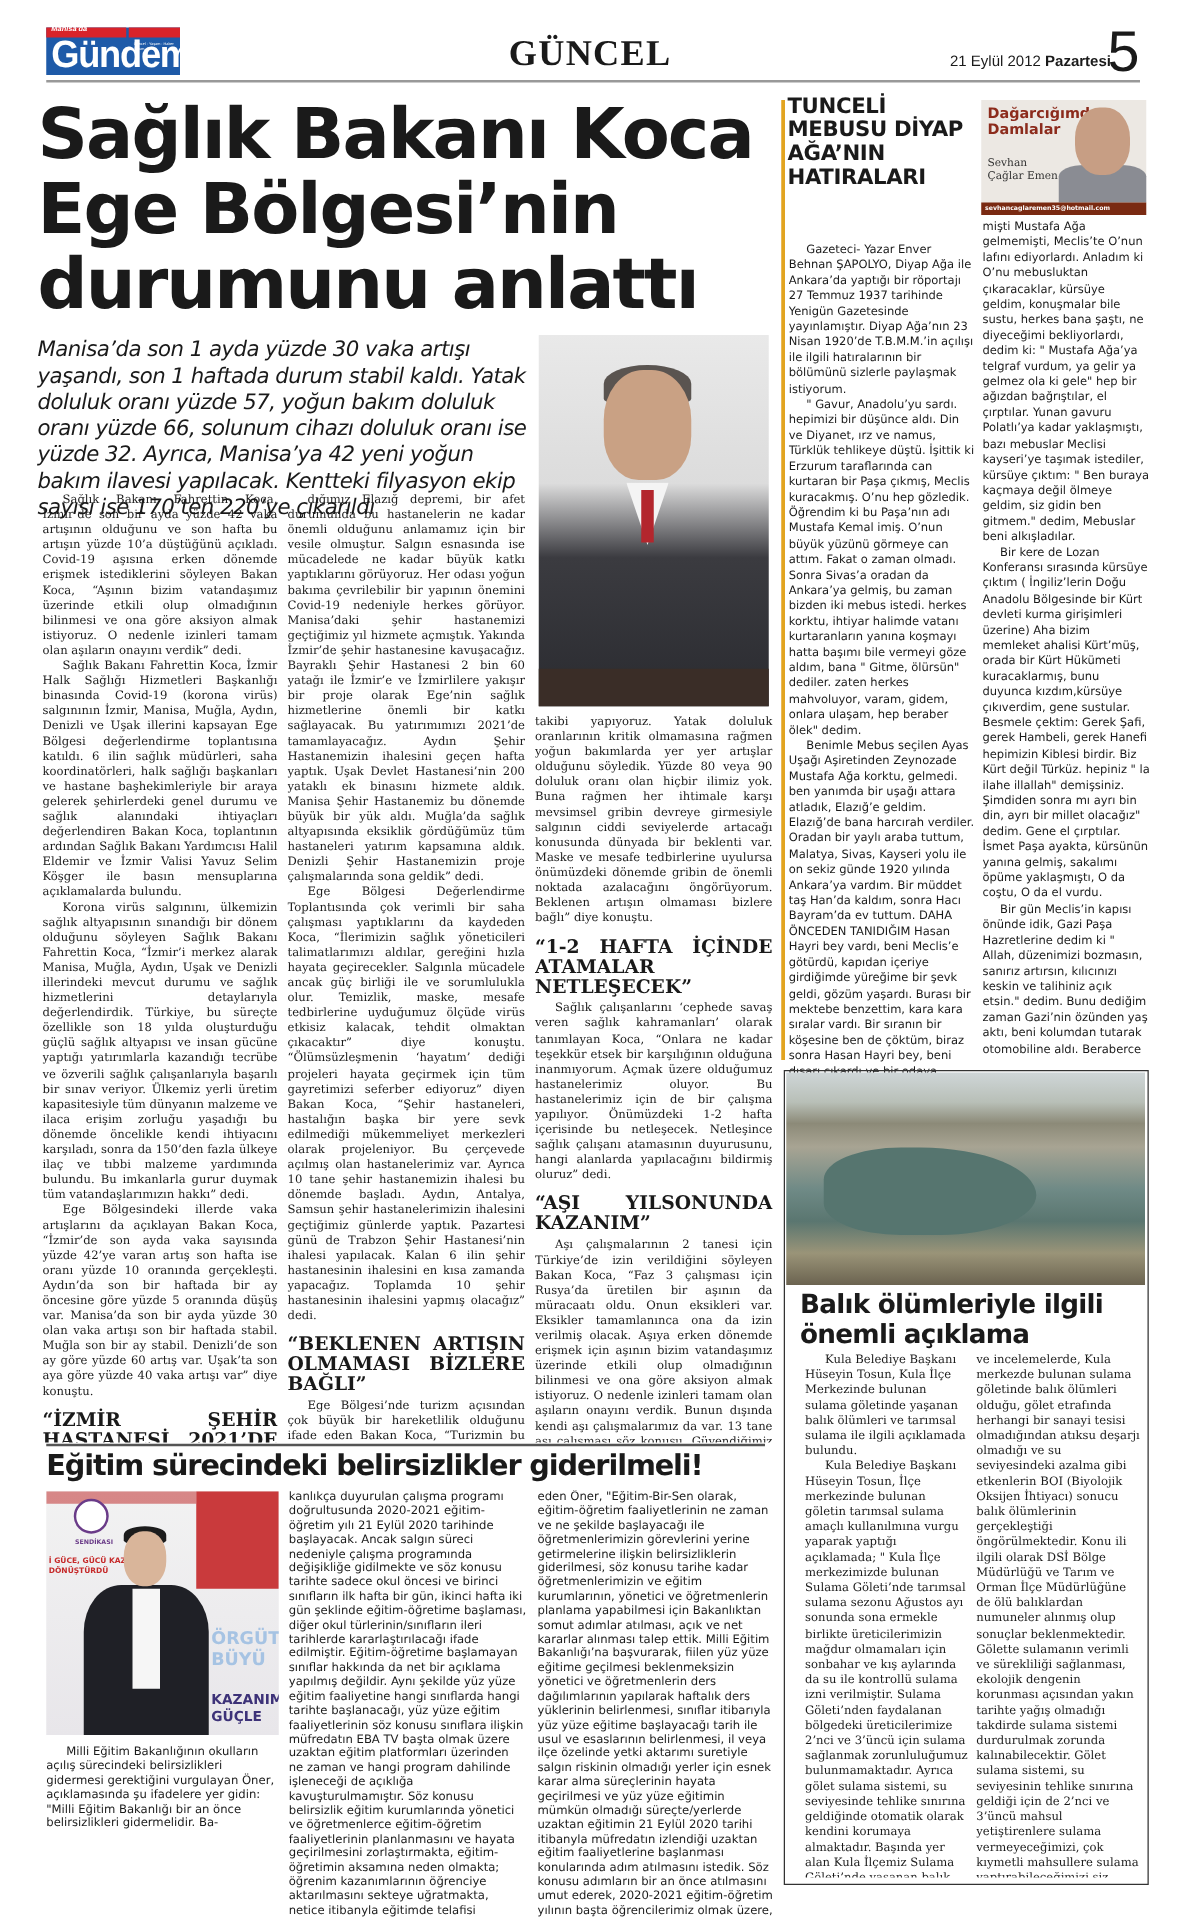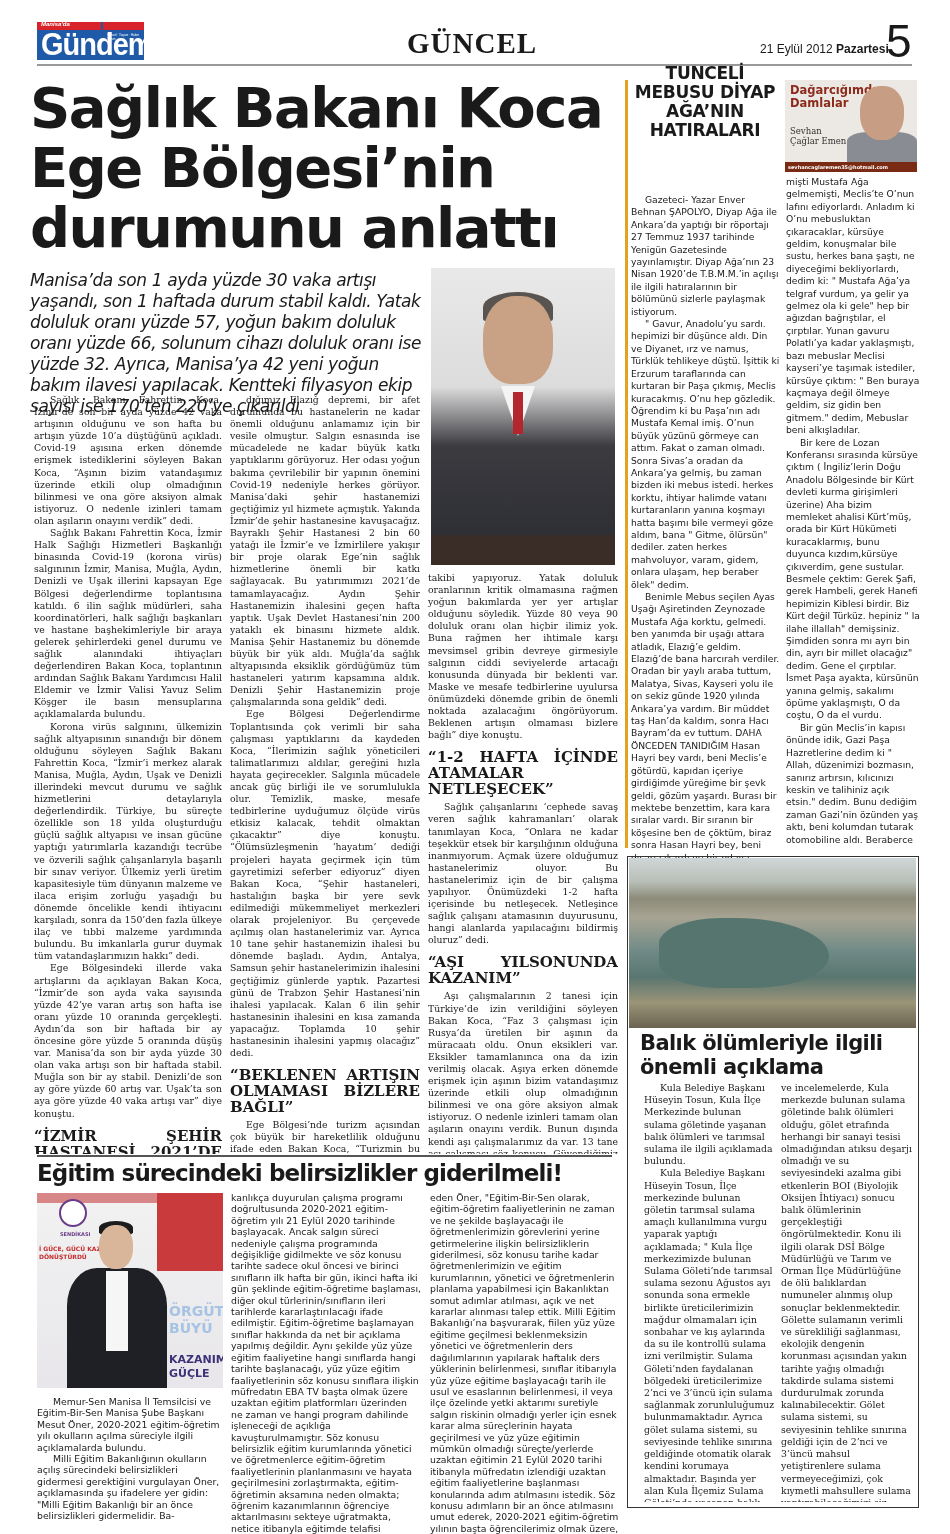--- a/index.html
+++ b/index.html
@@ -29,21 +29,21 @@
 
   .photo-koca { left: 431px; top: 268px; width: 184px; height: 297px; background: linear-gradient(180deg,#e9e9e9 0%,#dcdcdc 40%,#3b3b40 60%,#2a2b30 100%); }
   .photo-koca .head { position:absolute; left:52px; top:28px; width:70px; height:88px; border-radius: 45% 45% 40% 40%; background:#c9a184; }
   .photo-koca .hair { position:absolute; left:52px; top:24px; width:70px; height:30px; border-radius:50% 50% 10% 10%; background:#5a5450; }
   .photo-koca .shirt { position:absolute; left:70px; top:118px; width:34px; height:50px; background:#f4f4f4; clip-path: polygon(0 0,100% 0,50% 100%); }
   .photo-koca .tie { position:absolute; left:82px; top:124px; width:10px; height:42px; background:#b3262d; }
   .photo-koca .desk { position:absolute; left:0; bottom:0; width:100%; height:30px; background:#3a2d27; }
 
   
   .vbar { left: 625px; top: 80px; width: 3px; height: 768px; background: #e2a420; }
-  .essay-title { left: 630px; top: 64px; width: 150px; text-align: center; font: bold 17px "DejaVu Sans", sans-serif; line-height: 19px; letter-spacing: -0.3px; }
+  .essay-title { left: 630px; top: 76px; width: 150px; font: bold 17px "DejaVu Sans", sans-serif; line-height: 19px; letter-spacing: -0.3px; }
   .col-box { left: 785px; top: 80px; width: 132px; height: 92px; background: #ece8e3; }
   .col-box .t { position:absolute; left:5px; top:4px; font: bold 11.5px "DejaVu Sans", sans-serif; color:#8c2b1c; line-height:13px; }
   .col-box .a { position:absolute; left:5px; top:46px; font: 8.5px "DejaVu Serif", serif; line-height:10px; color:#333; }
   .col-box .face { position:absolute; left:75px; top:6px; width:44px; height:54px; border-radius: 45%; background:#c79e84; }
   .col-box .suit { position:absolute; left:62px; top:52px; width:70px; height:30px; background:#8a8c93; border-radius:30% 30% 0 0; }
   .col-box .mail { position:absolute; left:0; bottom:0; width:100%; height:10px; background:#7a2a12; font: bold 5px "DejaVu Sans", sans-serif; color:#fff; line-height:10px; padding-left:3px; }
   .essay-col { font: 9.2px "DejaVu Sans", sans-serif; line-height: 12.4px; text-align: left; }
   .essay-col p { text-indent: 14px; }
 
   
@@ -170,21 +170,20 @@
   <div class="txt1">SENDİKASI</div>
   <div class="txt2" style="width:110px">İ GÜCE, GÜCÜ KAZANIMA DÖNÜŞTÜRDÜ</div>
   <div class="blue" style="width:54px">ÖRGÜTLÜ BÜYÜ</div>
   <div class="blue2" style="width:54px">KAZANIM GÜÇLE</div>
   <div class="body"></div>
   <div class="shirtw"></div>
   <div class="hair"></div>
   <div class="face"></div>
 </div>
 <div class="abs edu-col" style="left:37px; top:1396px; width:186px; height:138px; overflow:hidden;">
-  <p>Memur-Sen Manisa İl Temsilcisi ve Eğitim-Bir-Sen Manisa Şube Başkanı Mesut Öner, 2020-2021 eğitim-öğretim yılı okulların açılma süreciyle ilgili açıklamalarda bulundu.</p>
   <p>Milli Eğitim Bakanlığının okulların açılış sürecindeki belirsizlikleri gidermesi gerektiğini vurgulayan Öner, açıklamasında şu ifadelere yer gidin: "Milli Eğitim Bakanlığı bir an önce belirsizlikleri gidermelidir. Ba-</p>
 </div>
 <div class="abs edu-col" style="left:231px; top:1192px; width:190px; height:342px; overflow:hidden;">
   <p style="text-indent:0">kanlıkça duyurulan çalışma programı doğrultusunda 2020-2021 eğitim-öğretim yılı 21 Eylül 2020 tarihinde başlayacak. Ancak salgın süreci nedeniyle çalışma programında değişikliğe gidilmekte ve söz konusu tarihte sadece okul öncesi ve birinci sınıfların ilk hafta bir gün, ikinci hafta iki gün şeklinde eğitim-öğretime başlaması, diğer okul türlerinin/sınıfların ileri tarihlerde kararlaştırılacağı ifade edilmiştir. Eğitim-öğretime başlamayan sınıflar hakkında da net bir açıklama yapılmış değildir. Aynı şekilde yüz yüze eğitim faaliyetine hangi sınıflarda hangi tarihte başlanacağı, yüz yüze eğitim faaliyetlerinin söz konusu sınıflara ilişkin müfredatın EBA TV başta olmak üzere uzaktan eğitim platformları üzerinden ne zaman ve hangi program dahilinde işleneceği de açıklığa kavuşturulmamıştır. Söz konusu belirsizlik eğitim kurumlarında yönetici ve öğretmenlerce eğitim-öğretim faaliyetlerinin planlanmasını ve hayata geçirilmesini zorlaştırmakta, eğitim-öğretimin aksamına neden olmakta; öğrenim kazanımlarının öğrenciye aktarılmasını sekteye uğratmakta, netice itibanyla eğitimde telafisi mümkün olmayacak zararlara kapı aralamaktadır"</p>
 
 </div>
 <div class="abs edu-col" style="left:430px; top:1192px; width:190px; height:342px; overflow:hidden;">
   <p style="text-indent:0"><span>eden Öner, "Eğitim-Bir-Sen olarak, eğitim-öğretim faaliyetlerinin ne zaman ve ne şekilde başlayacağı ile öğretmenlerimizin görevlerini yerine getirmelerine ilişkin belirsizliklerin giderilmesi, söz konusu tarihe kadar öğretmenlerimizin ve eğitim kurumlarının, yönetici ve öğretmenlerin planlama yapabilmesi için Bakanlıktan somut adımlar atılması, açık ve net kararlar alınması talep ettik. Milli Eğitim Bakanlığı’na başvurarak, fiilen yüz yüze eğitime geçilmesi beklenmeksizin yönetici ve öğretmenlerin ders dağılımlarının yapılarak haftalık ders yüklerinin belirlenmesi, sınıflar itibarıyla yüz yüze eğitime başlayacağı tarih ile usul ve esaslarının belirlenmesi, il veya ilçe özelinde yetki aktarımı suretiyle salgın riskinin olmadığı yerler için esnek karar alma süreçlerinin hayata geçirilmesi ve yüz yüze eğitimin mümkün olmadığı süreçte/yerlerde uzaktan eğitimin 21 Eylül 2020 tarihi itibanyla müfredatın izlendiği uzaktan eğitim faaliyetlerine başlanması konularında adım atılmasını istedik. Söz konusu adımların bir an önce atılmasını umut ederek, 2020-2021 eğitim-öğretim yılının başta öğrencilerimiz olmak üzere, tüm eğitim çalışanları ve paydaşları için hayırlı olmasını temenni ediyor, başarılı ve sağlıklı bir yıl diliyoruz" dedi.</span> </p>
 </div>
 

